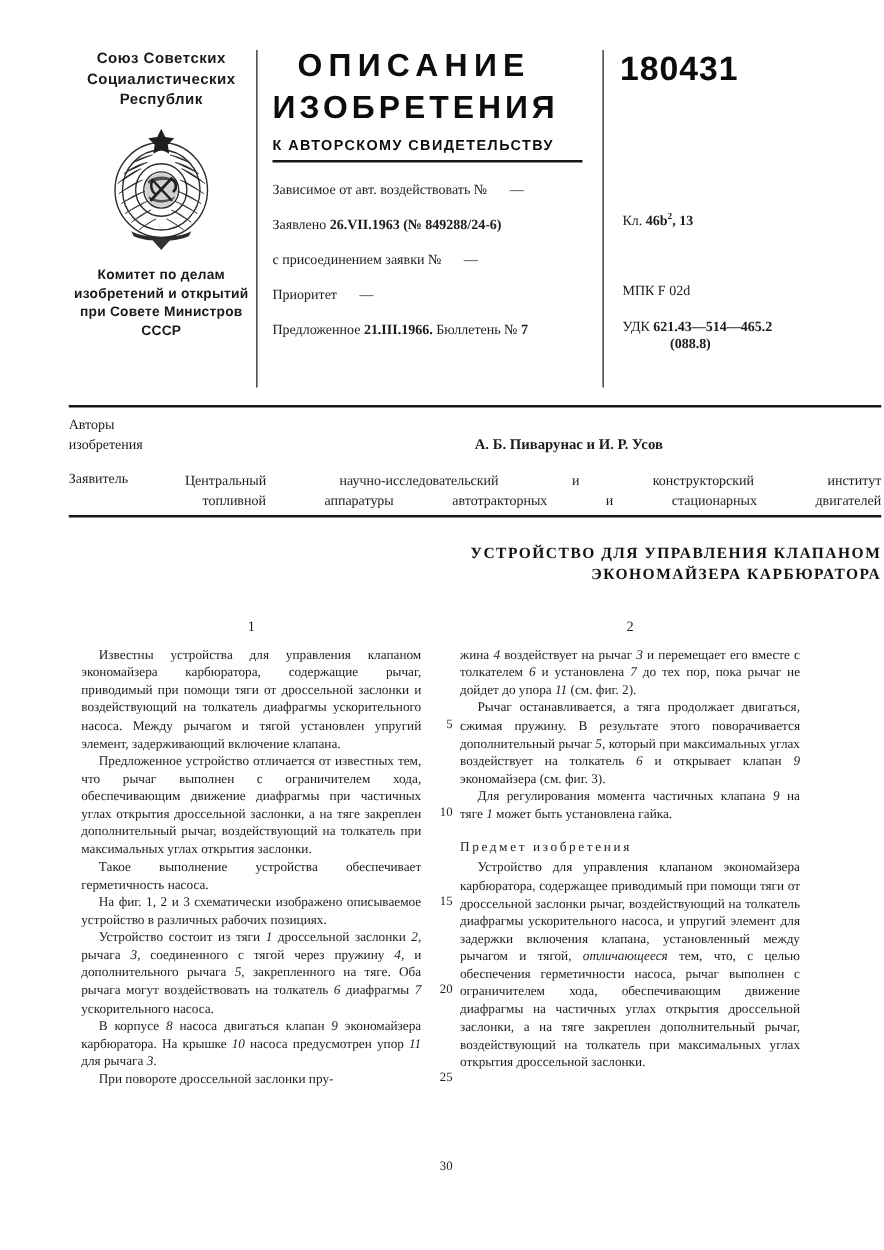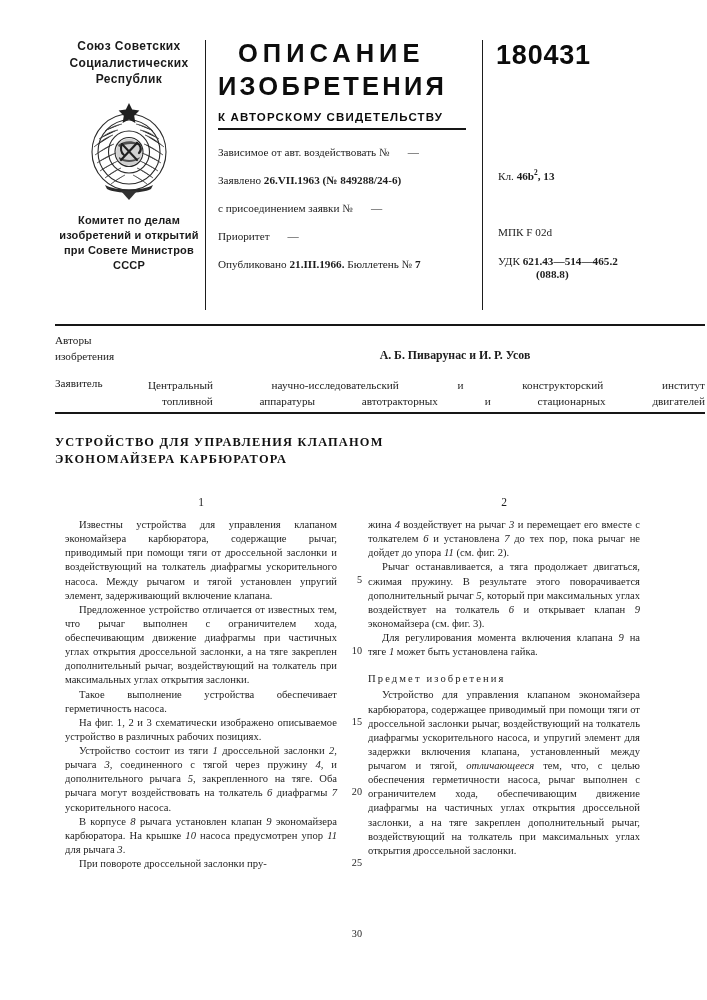--- a/index.html
+++ b/index.html
@@ -221,21 +221,21 @@
     text-align-last: justify;
     white-space: nowrap;
   }
 
   
   .invtitle {
     position: absolute;
     left: 55px;
     top: 434px;
     width: 650px;
-    text-align: left;
+    text-align: right;
     font-weight: 700;
     font-size: 12.4px;
     letter-spacing: 1.2px;
     line-height: 17px;
     color: #121212;
   }
 
   
   .colnum {
     position: absolute;
@@ -379,21 +379,21 @@
         <b>26.VII.1963</b>
         <b>(№ 849288/24-6)</b>
       </div>
       <div class="row">
         <span>с присоединением заявки №</span><span class="dash">—</span>
       </div>
       <div class="row">
         <span>Приоритет</span><span class="dash">—</span>
       </div>
       <div class="row">
-        <span>Опубликовано</span>
+        <span>Предложенное</span>
         <b>21.III.1966.</b>
         <span>Бюллетень №</span>
         <b>7</b>
       </div>
     </div>
 
     <div class="classif">
       <div class="cl-kl">
         <span class="lbl">Кл.</span>
         <span>46b</span><sup>2</sup><span>, 13</span>
@@ -435,34 +435,34 @@
 
   <div class="colnum c1">1</div>
   <div class="colnum c2">2</div>
 
   <div class="bodycol c1">
     <p>Известны устройства для управления клапаном экономайзера карбюратора, содержащие рычаг, приводимый при помощи тяги от дроссельной заслонки и воздействующий на толкатель диафрагмы ускорительного насоса. Между рычагом и тягой установлен упругий элемент, задерживающий включение клапана.</p>
     <p>Предложенное устройство отличается от известных тем, что рычаг выполнен с ограничителем хода, обеспечивающим движение диафрагмы при частичных углах открытия дроссельной заслонки, а на тяге закреплен дополнительный рычаг, воздействующий на толкатель при максимальных углах открытия заслонки.</p>
     <p>Такое выполнение устройства обеспечивает герметичность насоса.</p>
     <p>На фиг. 1, 2 и 3 схематически изображено описываемое устройство в различных рабочих позициях.</p>
     <p><span>Устройство состоит из тяги </span><i class="num">1</i><span> дроссельной заслонки </span><i class="num">2</i><span>, рычага </span><i class="num">3</i><span>, соединенного с тягой через пружину </span><i class="num">4</i><span>, и дополнительного рычага </span><i class="num">5</i><span>, закрепленного на тяге. Оба рычага могут воздействовать на толкатель </span><i class="num">6</i><span> диафрагмы </span><i class="num">7</i><span> ускорительного насоса.</span></p>
-    <p><span>В корпусе </span><i class="num">8</i><span> рычага установлен клапан </span><i class="num">9</i><span> экономайзера карбюратора. На крышке </span><i class="num">10</i><span> насоса предусмотрен упор </span><i class="num">11</i><span> для рычага </span><i class="num">3</i><span>.</span></p>
+    <p><span>В корпусе </span><i class="num">8</i><span> насоса двигаться клапан </span><i class="num">9</i><span> экономайзера карбюратора. На крышке </span><i class="num">10</i><span> насоса предусмотрен упор </span><i class="num">11</i><span> для рычага </span><i class="num">3</i><span>.</span></p>
     <p>При повороте дроссельной заслонки пру-</p>
   </div>
 
   <div class="linenums">
     <span style="top:56px">5</span>
     <span style="top:127px">10</span>
     <span style="top:198px">15</span>
     <span style="top:268px">20</span>
     <span style="top:339px">25</span>
     <span style="top:410px">30</span>
   </div>
 
   <div class="bodycol c2">
     <p class="nohang"><span>жина </span><i class="num">4</i><span> воздействует на рычаг </span><i class="num">3</i><span> и перемещает его вместе с толкателем </span><i class="num">6</i><span> и установлена </span><i class="num">7</i><span> до тех пор, пока рычаг не дойдет до упора </span><i class="num">11</i><span> (см. фиг. 2).</span></p>
     <p><span>Рычаг останавливается, а тяга продолжает двигаться, сжимая пружину. В результате этого поворачивается дополнительный рычаг </span><i class="num">5</i><span>, который при максимальных углах воздействует на толкатель </span><i class="num">6</i><span> и открывает клапан </span><i class="num">9</i><span> экономайзера (см. фиг. 3).</span></p>
-    <p><span>Для регулирования момента включения клапана </span><i class="num">9</i><span> на тяге </span><i class="num">1</i><span> может быть установлена гайка.</span></p>
+    <p><span>Для регулирования момента частичных клапана </span><i class="num">9</i><span> на тяге </span><i class="num">1</i><span> может быть установлена гайка.</span></p>
     <p class="hdr">Предмет изобретения</p>
     <p><span>Устройство для управления клапаном экономайзера карбюратора, содержащее приводимый при помощи тяги от дроссельной заслонки рычаг, воздействующий на толкатель диафрагмы ускорительного насоса, и упругий элемент для задержки включения клапана, установленный между рычагом и тягой, </span><i>отличающееся</i><span> тем, что, с целью обеспечения герметичности насоса, рычаг выполнен с ограничителем хода, обеспечивающим движение диафрагмы на частичных углах открытия дроссельной заслонки, а на тяге закреплен дополнительный рычаг, воздействующий на толкатель при максимальных углах открытия дроссельной заслонки.</span></p>
   </div>
 
 </div>
 
 </body></html>

